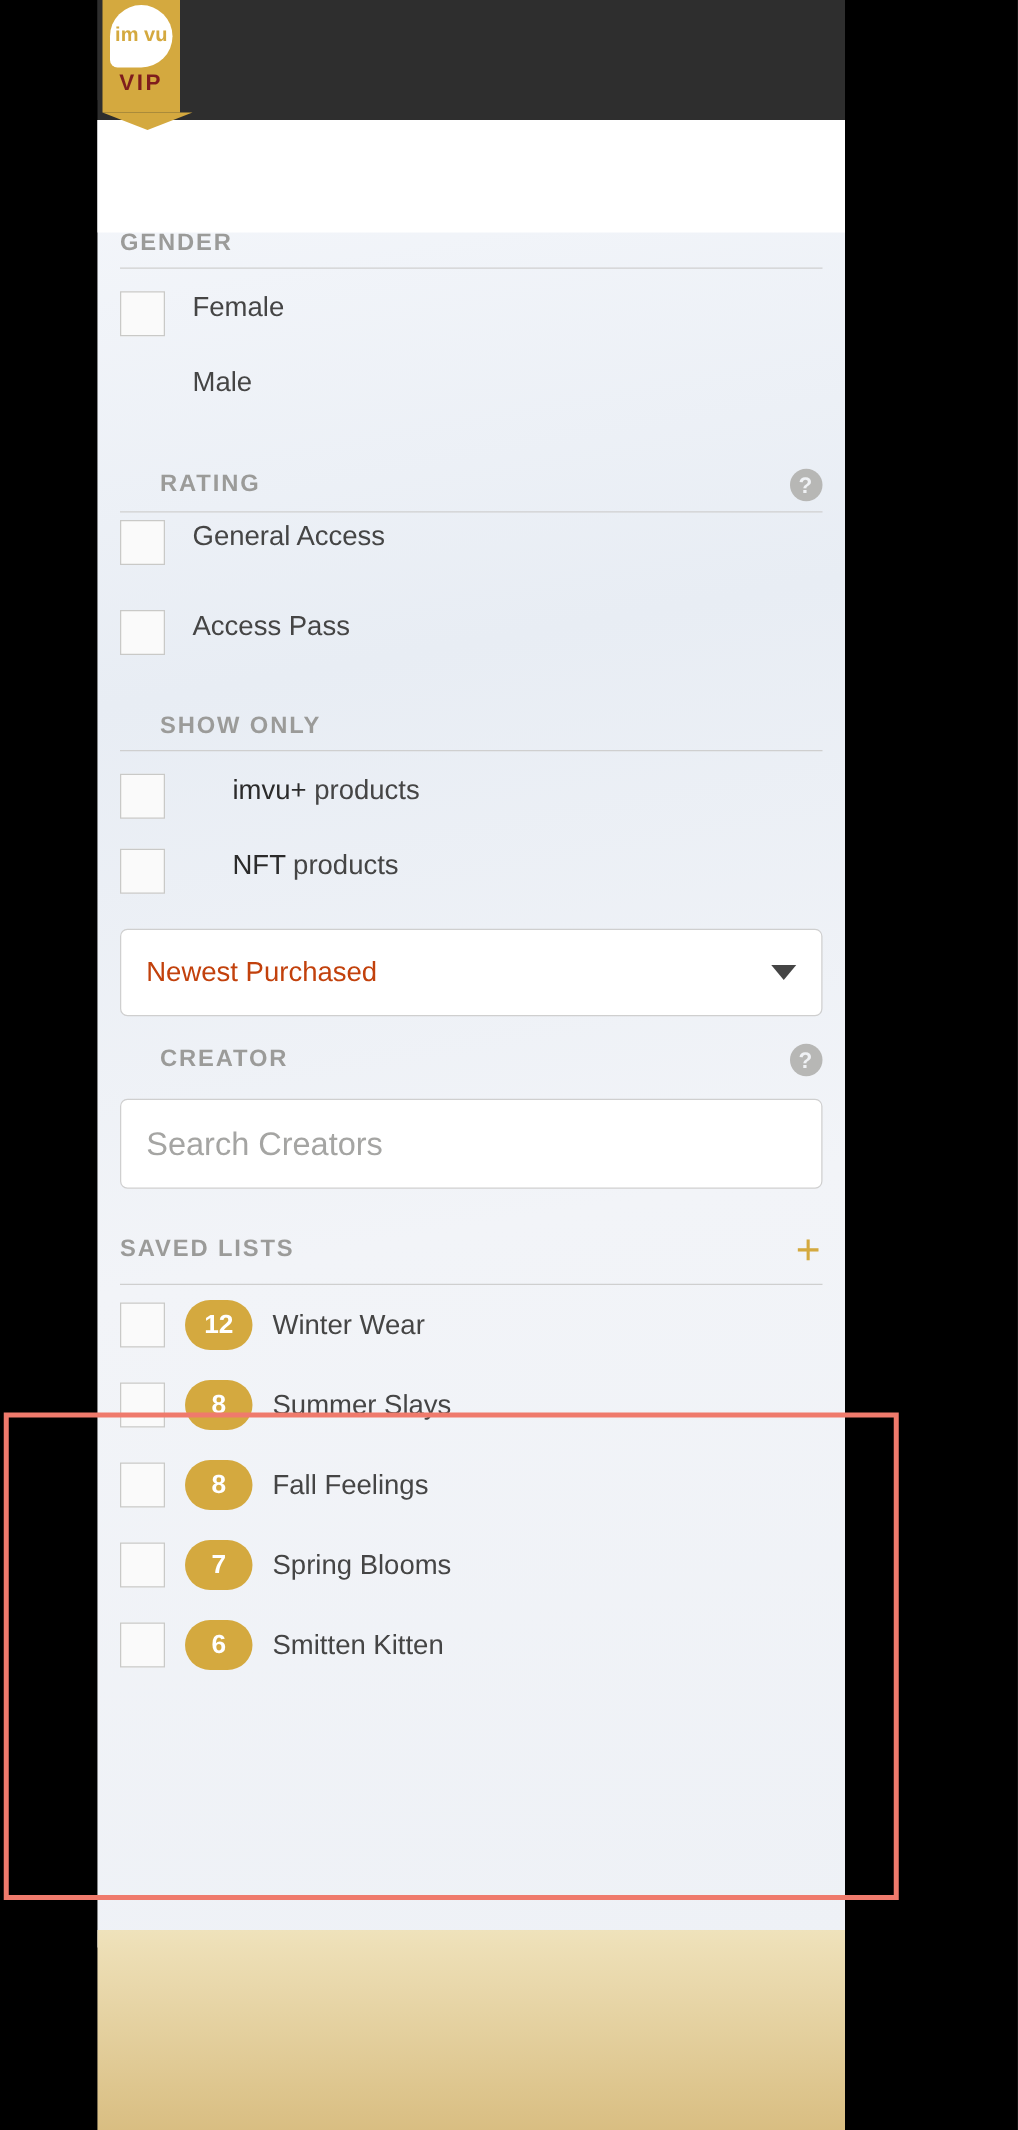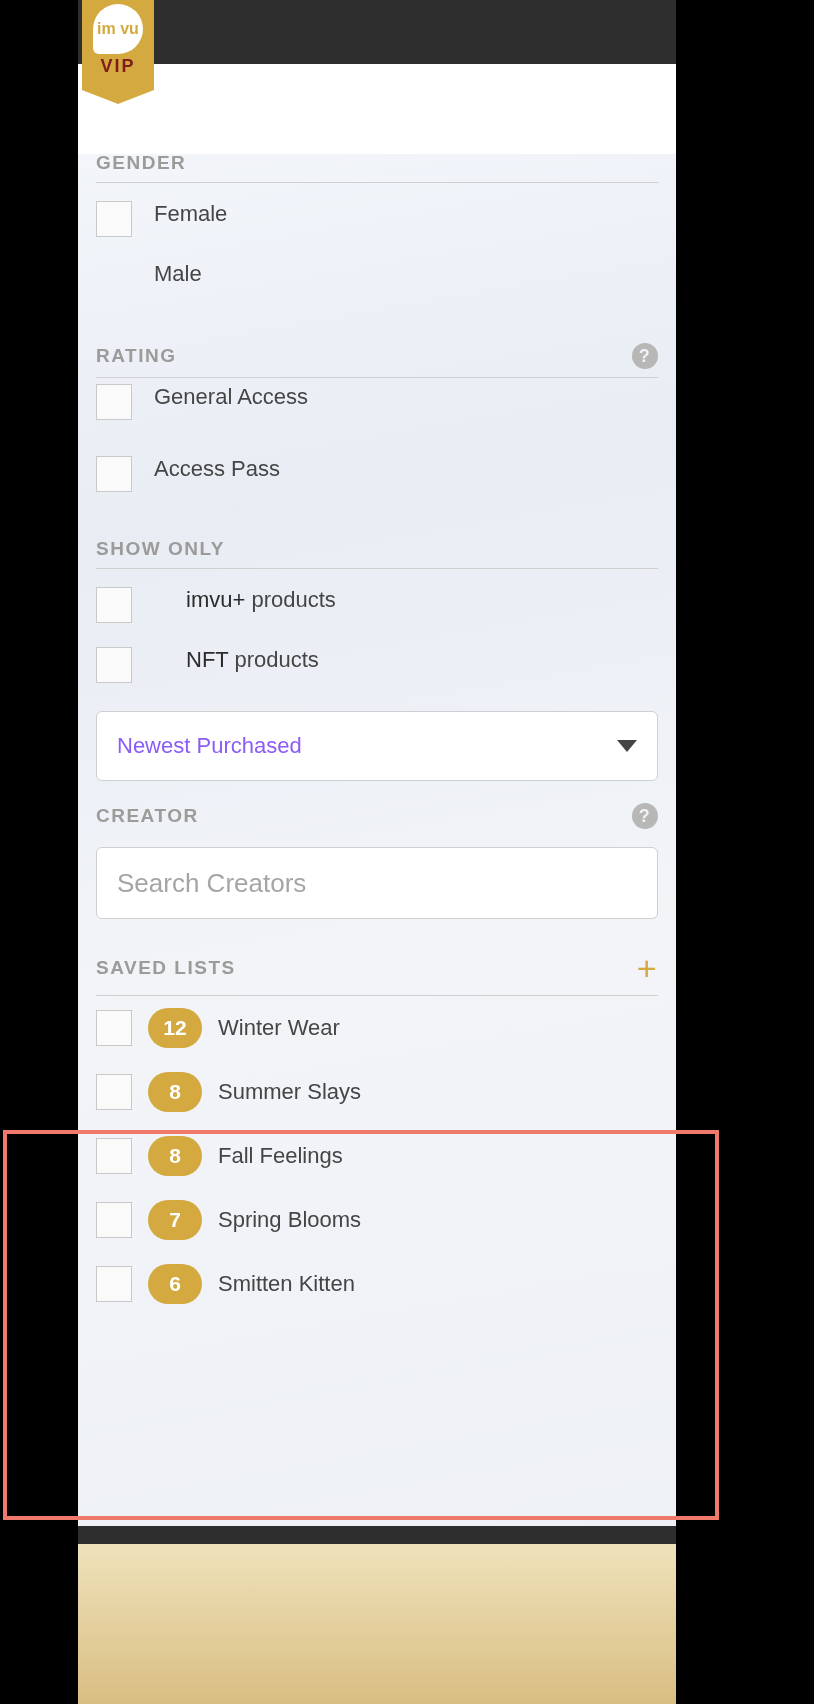--- a/index.html
+++ b/index.html
@@ -22,21 +22,21 @@
   }
   .topbar {
     height: 80px;
     background: #2e2e2e;
     width: 100%;
   }
   .vip-badge {
     position: absolute;
     left: 82px;
     top: 0;
-    width: 72px;
+    width: 62px;
     height: 90px;
     background: #d4a93f;
     display:flex; flex-direction:column; align-items:center; justify-content:flex-start;
     z-index: 50;
   }
   .vip-badge::after {
     content:"";
     position:absolute;
     bottom:-14px; left:0;
     border-left: 36px solid transparent;
@@ -50,40 +50,40 @@
     border-radius:50% 50% 50% 6px;
     margin-top:4px;
     display:flex; align-items:center; justify-content:center;
     color:#d4a93f; font-weight:800; font-size:16px; line-height:14px;
     text-align:center;
   }
   .vip-text { color:#7f1d1d; font-size:18px; font-weight:600; letter-spacing:2px; margin-top:2px; }
 
   .panel {
     position:absolute;
-    left:0; top:64px;
+    left:0; top:96px;
     width:598px;
     height: 1462px;
     background: linear-gradient(170deg, #f5f7fb 0%, #e8edf4 30%, #f2f4f8 60%, #eef1f6 100%);
   }
   .panel-header-blank {
     height: 90px;
     background: #fff;
     width:100%;
   }
 
   .scroll { padding: 0 18px; }
   .section-h {
     color:#9b9b99;
     font-size:19px;
     font-weight:600;
     letter-spacing:1.5px;
     padding-top:28px;
     padding-bottom:8px;
-    display:flex; justify-content:space-between; align-items:center;
+    display:flex; justify-content:space-between; align-items:center;margin-left:32px;
   }
   .section-h .help {
     width:26px; height:26px; border-radius:50%;
     background:#b7b7b5; color:#f0f2f5;
     text-align:center; line-height:26px; font-size:18px; font-weight:700;
     cursor: default;
   }
   .hr { height:1px; background:#cfcfcf; width:100%; }
   .row {
     display:flex; align-items:flex-start;
@@ -100,21 +100,21 @@
 
   .sortbox {
     margin-top:10px;
     background:#fff;
     border:1px solid #cfcfcf;
     border-radius:6px;
     height:70px;
     display:flex; align-items:center; justify-content:space-between;
     padding:0 20px;
   }
-  .sortbox span { font-size:22px; color:#8b5cf6; }
+  .sortbox span { font-size:22px; color:#c2410c; }
   .caret-down {
     width:0; height:0;
     border-left:10px solid transparent;
     border-right:10px solid transparent;
     border-top:12px solid #454545;
   }
   .searchbox {
     margin-top:10px;
     background:#fff;
     border:1px solid #cfcfcf;

